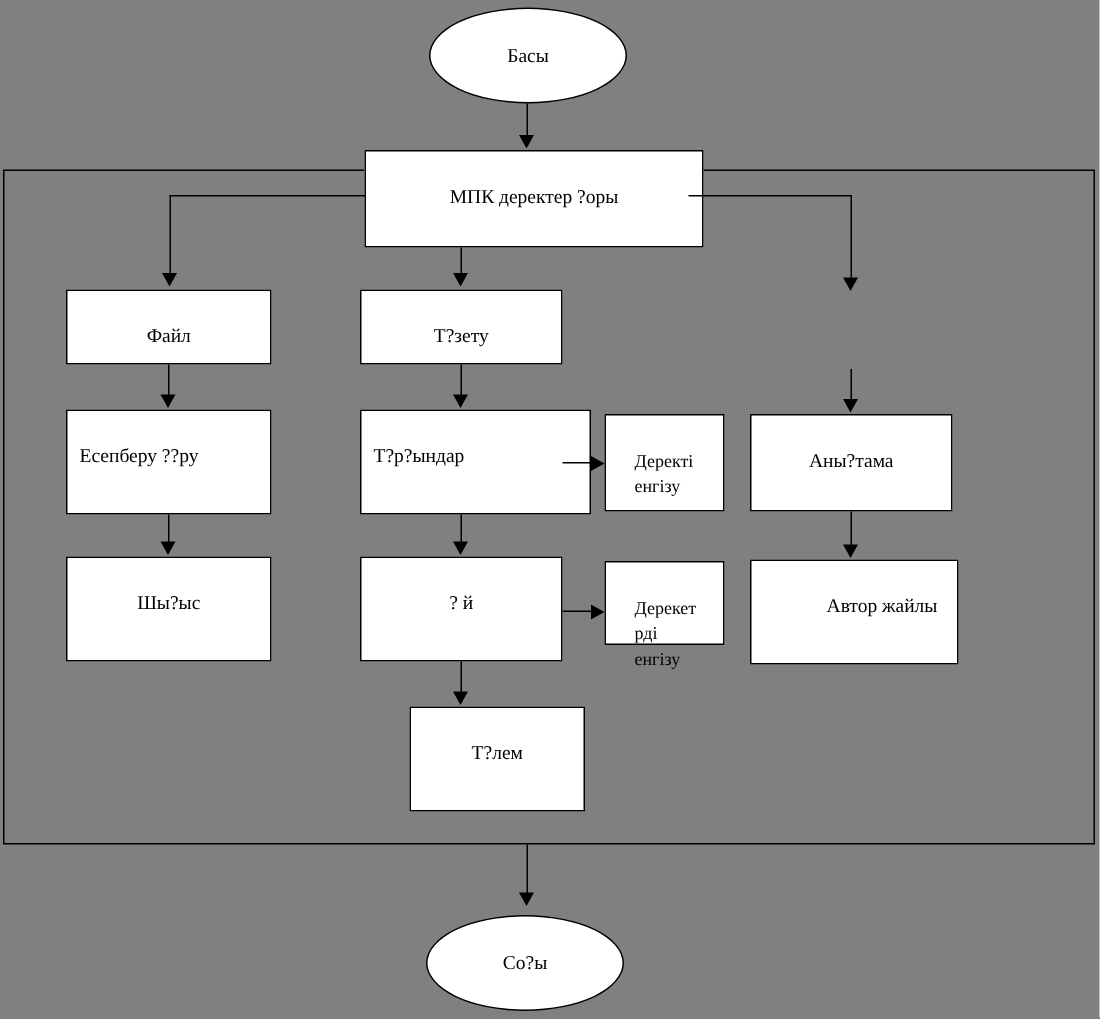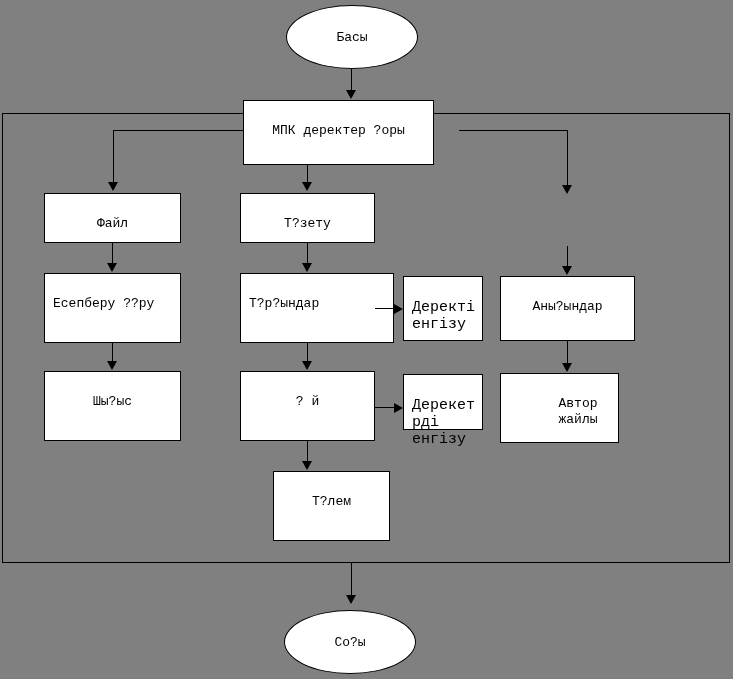--- a/index.html
+++ b/index.html
@@ -6,21 +6,21 @@
     margin: 0;
     padding: 0;
     background: #ffffff;
   }
   #canvas {
     position: relative;
     width: 733px;
     height: 679px;
     background: #808080;
     overflow: hidden;
-    font-family: Liberation Mono, monospace;
+    font-family: Liberation Serif, serif;
   }
   
   .frame {
     position: absolute;
     border: 1px solid #000000;
     background: transparent;
     box-sizing: border-box;
   }
   
   .node {
@@ -29,21 +29,21 @@
     border: 1px solid #000000;
     box-sizing: border-box;
     font-size: 13px;
     line-height: 16px;
     color: #000000;
     padding: 6px 8px 0 8px;
     white-space: pre-line;
   }
   .node.center { text-align: center; }
   .node.left   { text-align: left; }
-  .node.small  { font-size: 15px; line-height: 17px; padding: 5px 6px 0 8px; }
+  .node.small  { font-size: 12px; line-height: 17px; padding: 5px 6px 0 19px; }
 
   
   .term {
     position: absolute;
     background: #ffffff;
     border: 1px solid #000000;
     border-radius: 50%;
     box-sizing: border-box;
     display: flex;
     align-items: center;
@@ -87,21 +87,21 @@
 
   <div class="frame" style="left:2px; top:113px; width:728px; height:450px;"></div>
 
   <div class="term" style="left:286px; top:5px; width:132px; height:64px;">
     <span>Басы</span>
   </div>
 
   <div class="vline" style="left:351px; top:69px; height:22px;"></div>
   <div class="arrow-down" style="left:346px; top:90px;"></div>
 
-  <div class="node center" style="left:243px; top:100px; width:191px; height:65px;">
+  <div class="node center" style="left:243px; top:100px; width:226px; height:65px;">
     <span>МПК деректер ?оры</span>
   </div>
 
   <div class="hline" style="left:113px; top:130px; width:131px;"></div>
   <div class="vline" style="left:113px; top:130px; height:52px;"></div>
   <div class="arrow-down" style="left:108px; top:182px;"></div>
 
   <div class="hline" style="left:459px; top:130px; width:109px;"></div>
   <div class="vline" style="left:567px; top:130px; height:55px;"></div>
   <div class="arrow-down" style="left:562px; top:185px;"></div>
@@ -134,21 +134,21 @@
   <div class="node left" style="left:240px; top:273px; width:154px; height:70px;">
     <span>Т?р?ындар</span>
   </div>
 
   <div class="node left small" style="left:403px; top:276px; width:80px; height:65px;">
     <span>Деректі
 енгізу</span>
   </div>
 
   <div class="node center" style="left:500px; top:276px; width:135px; height:65px;">
-    <span>Аны?ындар</span>
+    <span>Аны?тама</span>
   </div>
 
   <div class="hline" style="left:375px; top:308px; width:21px;"></div>
   <div class="arrow-right" style="left:394px; top:304px;"></div>
 
   <div class="vline" style="left:112px; top:343px; height:19px;"></div>
   <div class="arrow-down" style="left:107px; top:361px;"></div>
 
   <div class="vline" style="left:307px; top:343px; height:19px;"></div>
   <div class="arrow-down" style="left:302px; top:361px;"></div>
@@ -163,21 +163,21 @@
   <div class="node center" style="left:240px; top:371px; width:135px; height:70px;">
     <span>? й</span>
   </div>
 
   <div class="node left small" style="left:403px; top:374px; width:80px; height:56px;">
     <span>Дерекет
 рді
 енгізу</span>
   </div>
 
-  <div class="node center" style="left:500px; top:373px; width:119px; height:70px;padding-left:45px;">
+  <div class="node center" style="left:500px; top:373px; width:139px; height:70px;padding-left:45px;">
     <span>Автор жайлы</span>
   </div>
 
   <div class="hline" style="left:375px; top:407px; width:21px;"></div>
   <div class="arrow-right" style="left:394px; top:403px;"></div>
 
   <div class="vline" style="left:307px; top:441px; height:21px;"></div>
   <div class="arrow-down" style="left:302px; top:461px;"></div>
 
   <div class="node center" style="left:240px; top:471px; width:117px; height:70px;margin-left:33px;">

